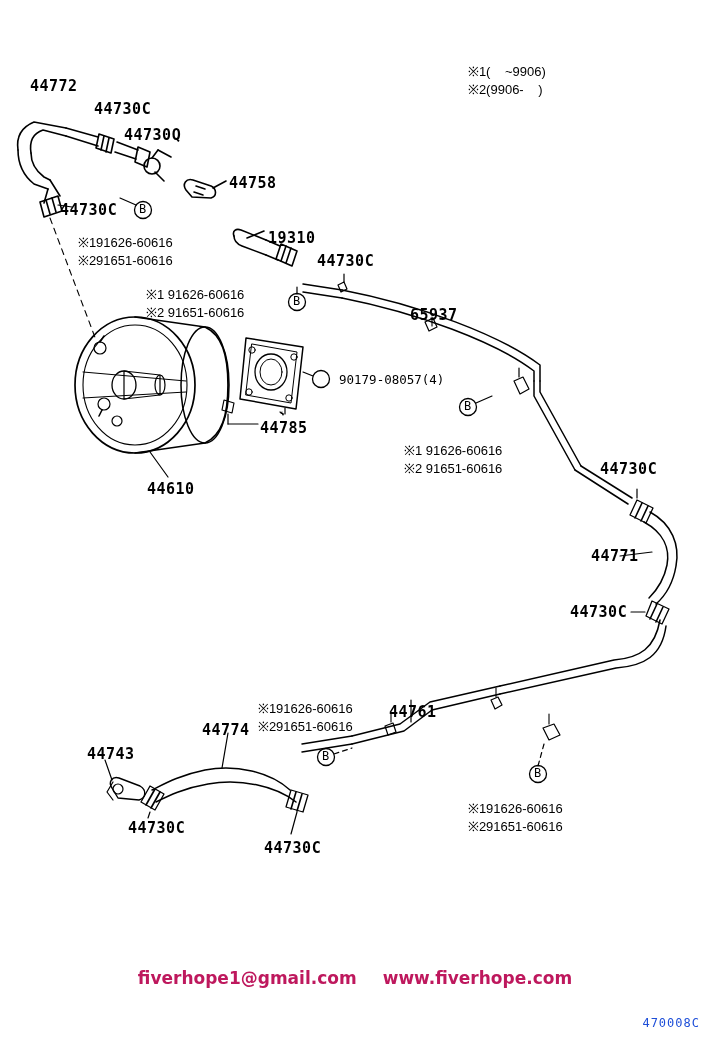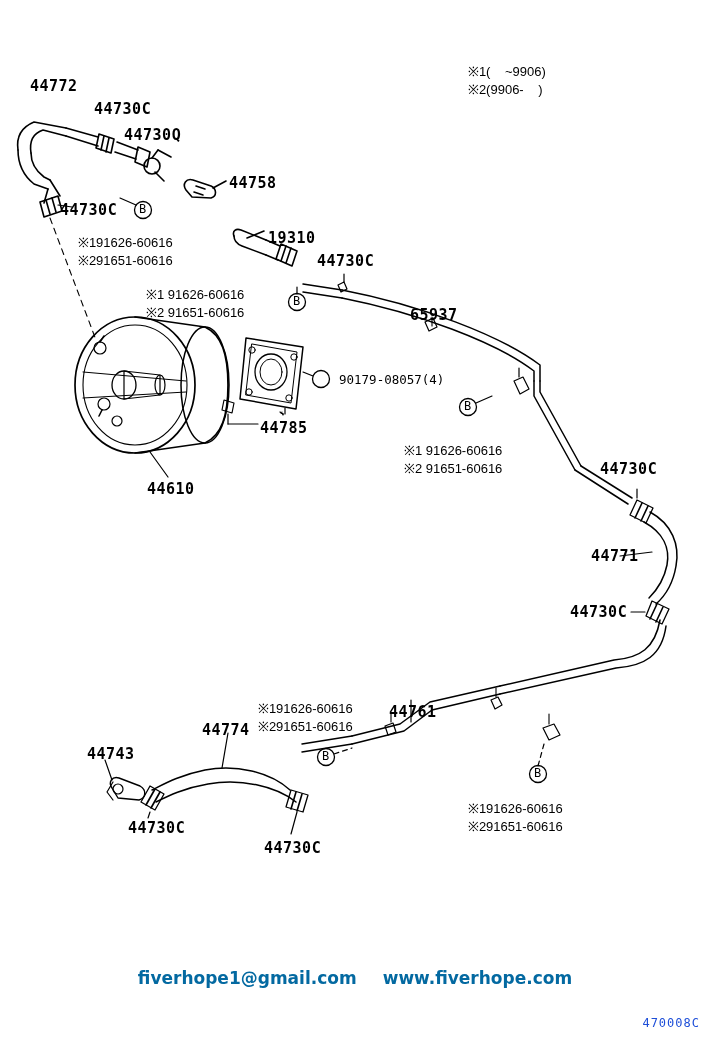--- a/index.html
+++ b/index.html
@@ -46,21 +46,21 @@
   }
   .footer-links {
     position: absolute;
     left: 0;
     top: 968px;
     width: 710px;
     text-align: center;
     font-family: "DejaVu Sans", sans-serif;
     font-weight: bold;
     font-size: 17px;
-    color: #0369a1;
+    color: #be185d;
   }
   .footer-links span {
     display: inline-block;
   }
   .footer-links .gap {
     width: 26px;
   }
   .code-bottom-right {
     position: absolute;
     right: 10px;

